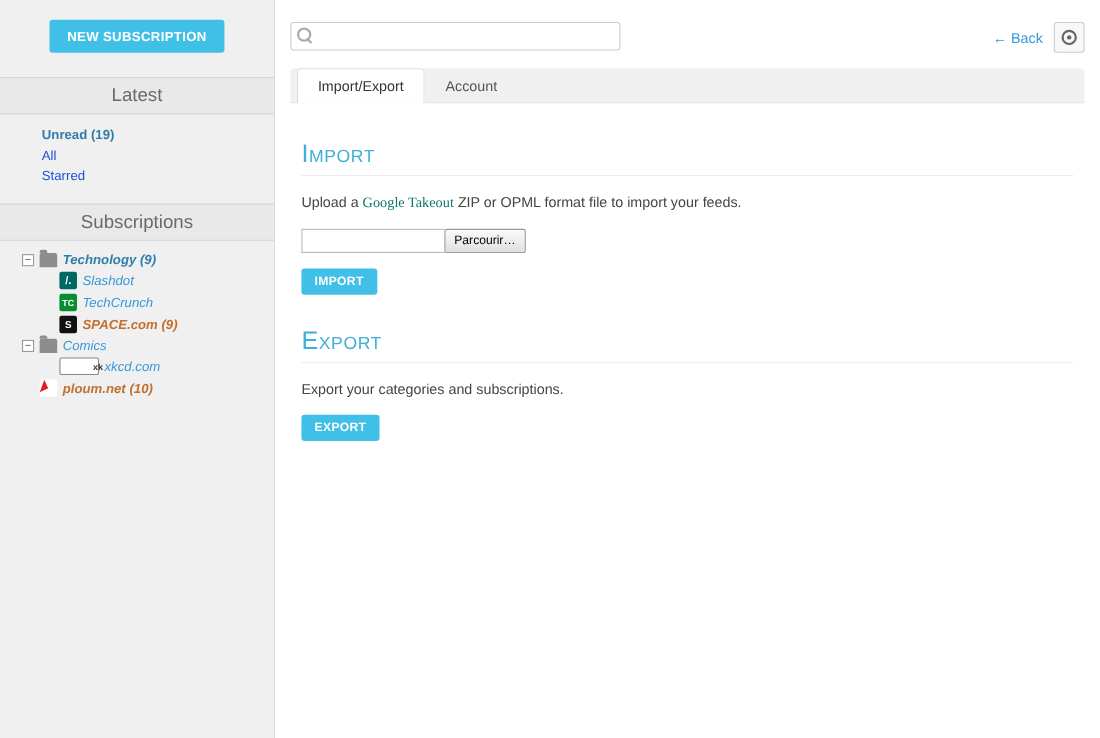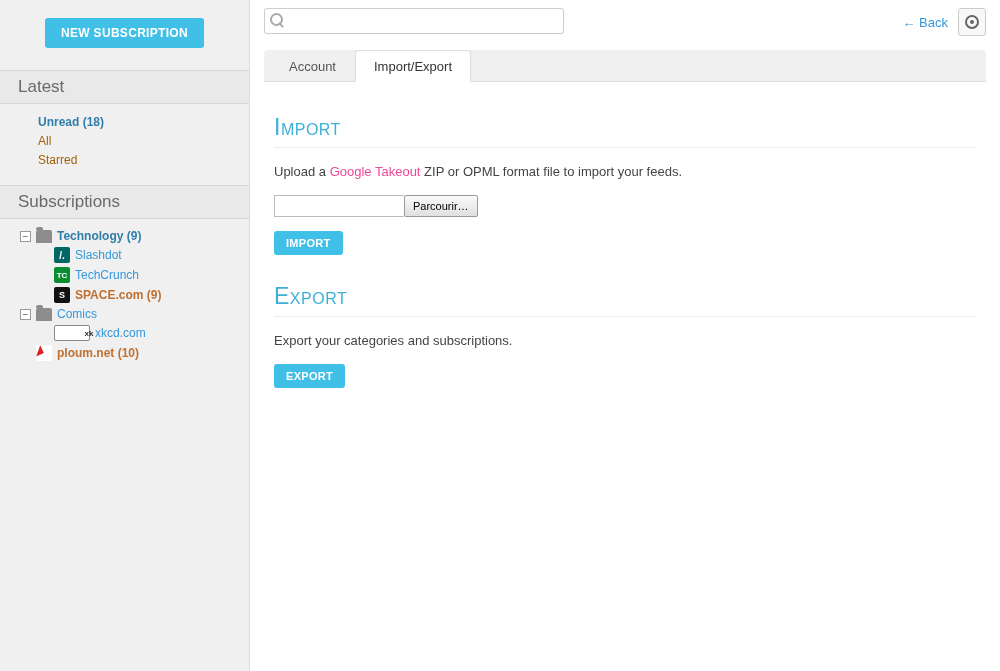--- a/index.html
+++ b/index.html
@@ -1,34 +1,34 @@
 <!DOCTYPE html>
 <html><head>
 <meta charset="utf-8">
 <style>
 * { box-sizing: border-box; margin: 0; padding: 0; }
 body { font-family: "Lucida Grande", Verdana, Arial, sans-serif; font-size: 13px; color: #444; background: #fff; width: 1000px; height: 671px; overflow: hidden; }
 .layout { display: flex; height: 100%; }
 .sidebar { width: 250px; background: #f0f0f0; border-right: 1px solid #ddd; padding-top: 18px; }
-.main { flex: 1; padding: 8px 14px; position: relative; }
+.main { flex: 1; padding: 20px 14px; position: relative; }
 
 .newsub-wrap { text-align: center; margin-bottom: 22px; }
 .btn { display: inline-block; background: #40c0e7; color: #fff; font-weight: bold; font-size: 12px; padding: 8px 16px; border: none; border-radius: 3px; letter-spacing: .3px; cursor: pointer; text-transform: uppercase; }
 .btn.small { padding: 6px 12px; font-size: 11px; }
 
-.section-header { background: #e9e9e9; border-top: 1px solid #d7d7d7; border-bottom: 1px solid #d7d7d7; padding: 6px 18px; font-size: 17px; color: #6a6a6a; font-weight: normal; margin-bottom: 10px; }
+.section-header { background: #e9e9e9; border-top: 1px solid #d7d7d7; border-bottom: 1px solid #d7d7d7; padding: 6px 18px; font-size: 17px; color: #6a6a6a; font-weight: normal; margin-bottom: 10px; text-align: center; }
 
 .side-list { list-style: none; padding: 0 0 14px 38px; }
 .side-list li { margin: 4px 0; }
-.side-list a { color: #a16207; text-decoration: none; font-size: 12px; }
+.side-list a { color: #1d4ed8; text-decoration: none; font-size: 12px; }
 .side-list a.bold { font-weight: bold; color: #2f7eaa; }
 
 .tree { list-style: none; padding: 0 0 0 20px; }
 .tree li { margin: 4px 0; display: flex; align-items: center; gap: 5px; font-size: 12px; }
-.tree a { text-decoration: none; }
+.tree a { text-decoration: none; font-style: italic; }
 .tree .bold-orange { font-weight: bold; color: #c07030; }
 .tree .bold-blue { font-weight: bold; color: #2f7eaa; }
 .tree .plain { color: #3498db; }
 .tree .folder-row { }
 .tree .sub { padding-left: 34px; }
 
 .expander { width: 11px; height: 11px; border: 1px solid #999; font-size: 10px; line-height: 9px; text-align: center; color: #555; background: #fff; cursor: pointer; user-select: none; flex-shrink: 0; }
 .folder-icon { width: 16px; height: 13px; background: #8d8d8d; border-radius: 2px 2px 0 0; position: relative; flex-shrink: 0; }
 .folder-icon::before { content: ""; position: absolute; top: -3px; left: 0; width: 7px; height: 3px; background: #8d8d8d; border-radius: 2px 2px 0 0; }
 .favicon { width: 16px; height: 16px; flex-shrink: 0; font-size: 10px; font-weight: bold; display: flex; align-items: center; justify-content: center; border-radius: 2px; color: #fff; }
@@ -53,38 +53,38 @@
 .gear .cog { width: 14px; height: 14px; border: 2px solid #666; border-radius: 50%; position: absolute; left: 1px; top: 1px; }
 .gear .cog::before { content: ""; position: absolute; width: 4px; height: 4px; background: #666; border-radius: 50%; left: 3px; top: 3px; }
 
 .tabs { display: flex; margin-top: 14px; border-bottom: 1px solid #ddd; background: #f0f0f0; border-radius: 4px 4px 0 0; padding-left: 6px; }
 .tab { padding: 8px 18px; font-size: 13px; color: #555; cursor: pointer; border: 1px solid transparent; border-bottom: none; margin-bottom: -1px; }
 .tab.active { background: #fff; border-color: #ddd; border-radius: 4px 4px 0 0; color: #333; }
 
 .content { padding: 18px 10px; }
 .sect-title { font-variant: small-caps; font-size: 23px; color: #3db0d8; font-weight: normal; border-bottom: 1px solid #eee; padding-bottom: 6px; margin: 14px 0 16px; letter-spacing: .5px; }
 .desc { font-size: 13px; color: #444; margin-bottom: 16px; }
-.desc a { color: #ec4899; text-decoration: none; }
+.desc a { color: #0f766e; text-decoration: none; font-family: Liberation Serif, serif; }
 
 .file-row { display: flex; gap: 0; margin-bottom: 14px; }
 .file-text { width: 130px; height: 22px; border: 1px solid #bbb; border-right: none; background: #fff; font-size: 12px; padding: 2px 4px; }
 .file-btn { height: 22px; border: 1px solid #999; background: linear-gradient(#fafafa,#e0e0e0); font-size: 11px; padding: 0 8px; cursor: pointer; border-radius: 2px; text-align: center; }
 </style>
 </head>
 <body>
 
 <div class="layout">
   <aside class="sidebar">
     <div class="newsub-wrap">
       <button class="btn">New Subscription</button>
     </div>
 
     <div class="section-header">Latest</div>
     <ul class="side-list">
-      <li><a href="#" class="bold">Unread (18)</a></li>
+      <li><a href="#" class="bold">Unread (19)</a></li>
       <li><a href="#">All</a></li>
       <li><a href="#">Starred</a></li>
     </ul>
 
     <div class="section-header">Subscriptions</div>
     <ul class="tree">
       <li class="folder-row">
         <span class="expander">−</span>
         <span class="folder-icon"></span>
         <a href="#" class="bold-blue">Technology (9)</a>
@@ -128,22 +128,22 @@
         <a href="#" class="back-link">← Back</a>
         <div class="gear-btn">
           <span class="gear">
               <span class="cog"></span>
             </span>
         </div>
       </div>
     </div>
 
     <div class="tabs">
+      <div class="tab active">Import/Export</div>
       <div class="tab">Account</div>
-      <div class="tab active">Import/Export</div>
     </div>
 
     <div class="content">
       <h2 class="sect-title">Import</h2>
       <p class="desc">
         <span>Upload a </span><a href="#">Google Takeout</a><span> ZIP or OPML format file to import your feeds.</span>
       </p>
       <div class="file-row">
         <input class="file-text" type="text" readonly="" style="">
         <button class="file-btn">Parcourir…</button>

